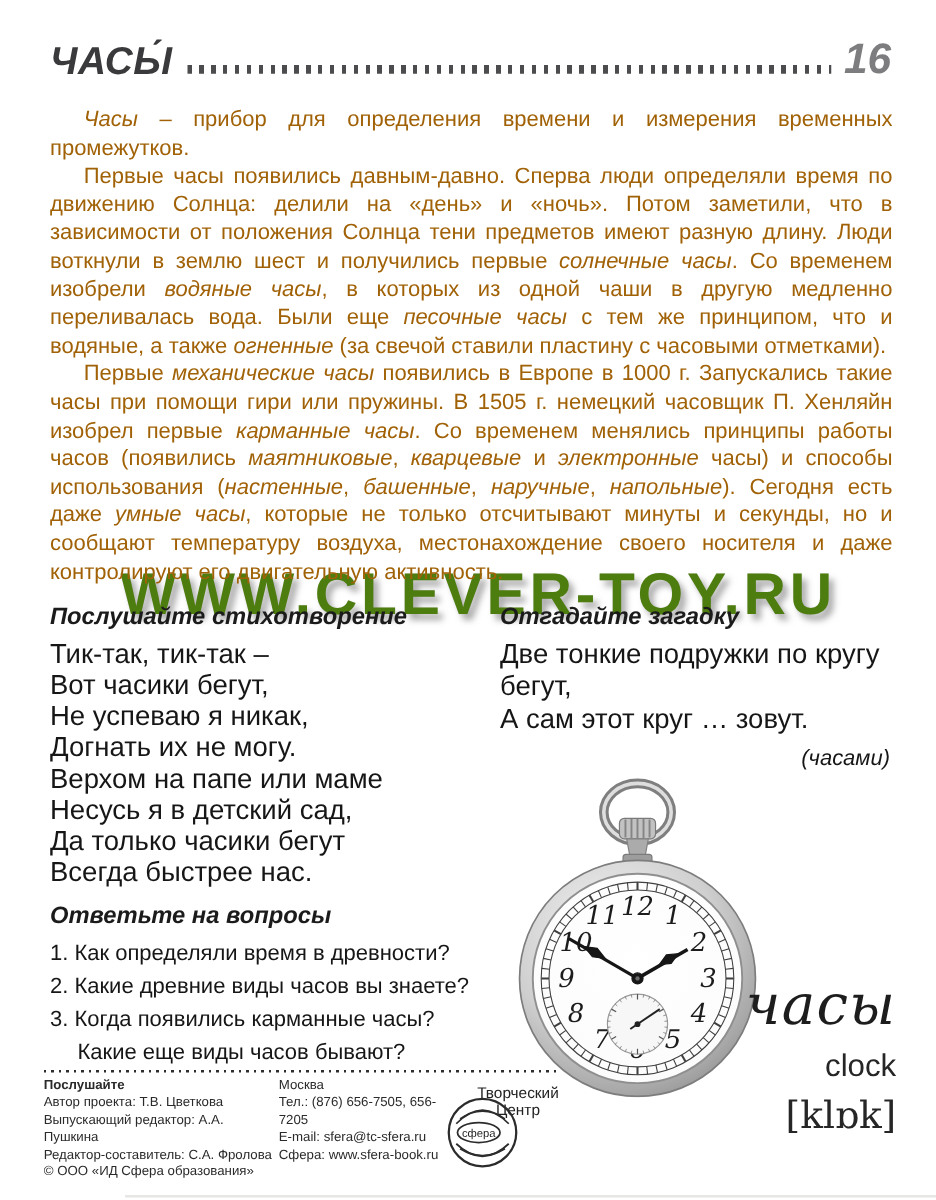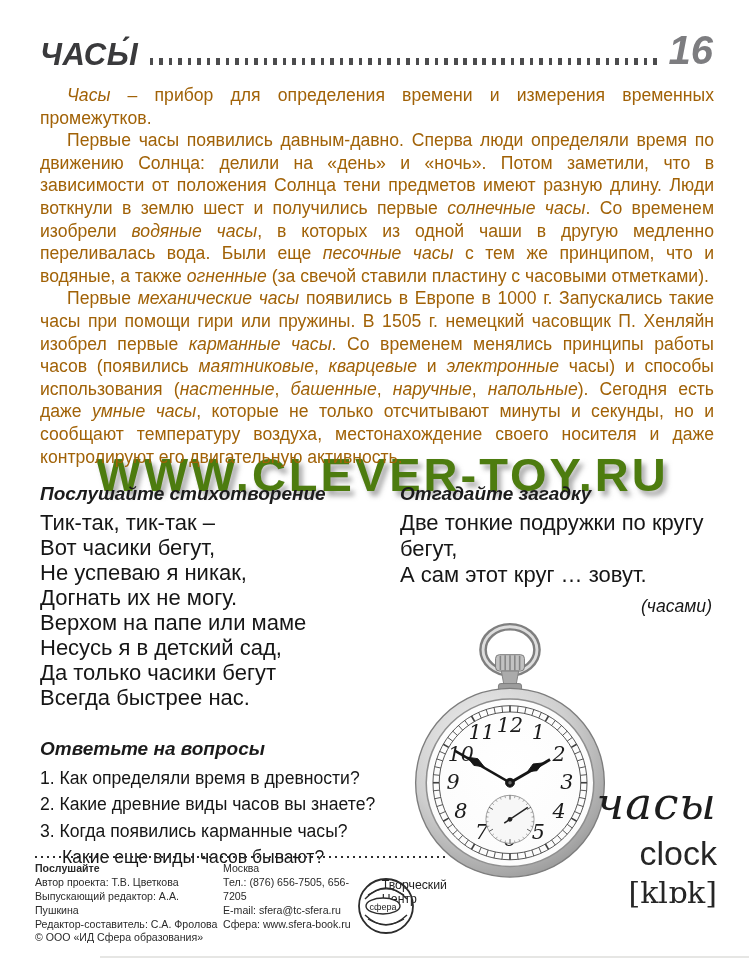--- a/index.html
+++ b/index.html
@@ -10,21 +10,21 @@
     background:#ffffff; overflow:hidden; color:#161616;
   }
 
   
   .hdr { position:absolute; top:30px; left:40px; right:36px;
          display:flex; align-items:flex-end; }
   .hdr .title { font-size:31px; font-weight:bold; font-style:italic;
                 color:#3a3a3c; letter-spacing:.5px; line-height:1; }
   .hdr .dots { flex:1; height:7px; margin:0 10px 5px 12px;
                background:repeating-linear-gradient(90deg,#4c4c4e 0 3.5px,transparent 3.5px 9.5px); }
-  .hdr .pagenum { font-size:40px; font-weight:bold; font-style:italic;
+  .hdr .pagenum { font-size:34px; font-weight:bold; font-style:italic;
                   color:#7d7d80; line-height:1; }
 
   
   .bodytext { position:absolute; top:84px; left:40px; width:674px;
               font-size:17.6px; line-height:22.6px; text-align:justify; color:#a16207; }
   .bodytext p { text-indent:27px; }
   .it { font-style:italic; }
 
   
   .watermark { position:absolute; top:447px; left:16px; right:0; text-align:center;
@@ -35,50 +35,50 @@
 
   
   .col-left  { position:absolute; top:482px; left:40px;  width:352px; z-index:1; }
   .col-right { position:absolute; top:482px; left:400px; width:314px; z-index:1; }
   h3.sec { font-size:19px; font-weight:bold; font-style:italic; color:#1b1b1b;
            line-height:24px; margin-bottom:4px; }
   .poem-line, .riddle-line { font-size:22px; line-height:25px; }
   .riddle-line { line-height:26px; }
   .riddle-answer { font-size:17.6px; font-style:italic; text-align:right;
                    line-height:24px; margin-top:6px; padding-right:2px; }
-  .questions { margin-top:27px; }
+  .questions { margin-top:11px; }
   .q-line { font-size:17.6px; line-height:26.3px; }
   .q-indent { padding-left:22px; }
 
   
   .watch-wrap { margin:2px 0 0 6px; width:208px; }
   .watch-wrap svg { display:block; width:208px; height:auto; }
 
   
   .vocab { position:absolute; top:776px; right:32px; width:180px;
            text-align:right; z-index:1; }
   .vocab .ru { font-family:"DejaVu Serif", serif; font-style:italic;
                font-size:45px; line-height:56px; color:#1d1d1d; letter-spacing:1px; }
-  .vocab .en { font-size:34px; line-height:40px; color:#262626; margin-top:1px; }
+  .vocab .en { font-size:25px; line-height:40px; color:#262626; margin-top:1px; }
   .vocab .tr { font-family:"DejaVu Serif", serif; font-size:30px; line-height:36px;
                color:#262626; margin-top:2px; }
 
   
   .footer { position:absolute; top:851px; left:35px; width:412px; z-index:1;
             padding-top:5px;
             background:linear-gradient(90deg,transparent,transparent); }
   .footer .dotline { height:2.4px; margin-bottom:4px;
             background:repeating-linear-gradient(90deg,#2e2e2e 0 2px,transparent 2px 6px); }
   .footer .cols { display:flex; }
   .f-col { font-size:10.6px; line-height:13.8px; color:#2a2a2a; }
   .f-col.credits { width:188px; }
   .f-col.contacts { width:132px; }
   .f-series { font-weight:bold; }
   .f-logo { position:relative; width:92px; height:78px; }
-  .f-logo .lg-text { position:absolute; top:17px; right:0; text-align:left;
+  .f-logo .lg-text { position:absolute; top:6px; right:0; text-align:center;
                      font-size:12.3px; line-height:13.5px; color:#222;margin-left:40px; }
   .f-logo svg { position:absolute; left:0; top:13px; }
 
   .scan-edge { position:absolute; left:100px; right:0; bottom:2px; height:2px;
                background:#dcdcd8; opacity:.7; }
 </style>
 </head>
 <body>
 
 <div class="sheet">

